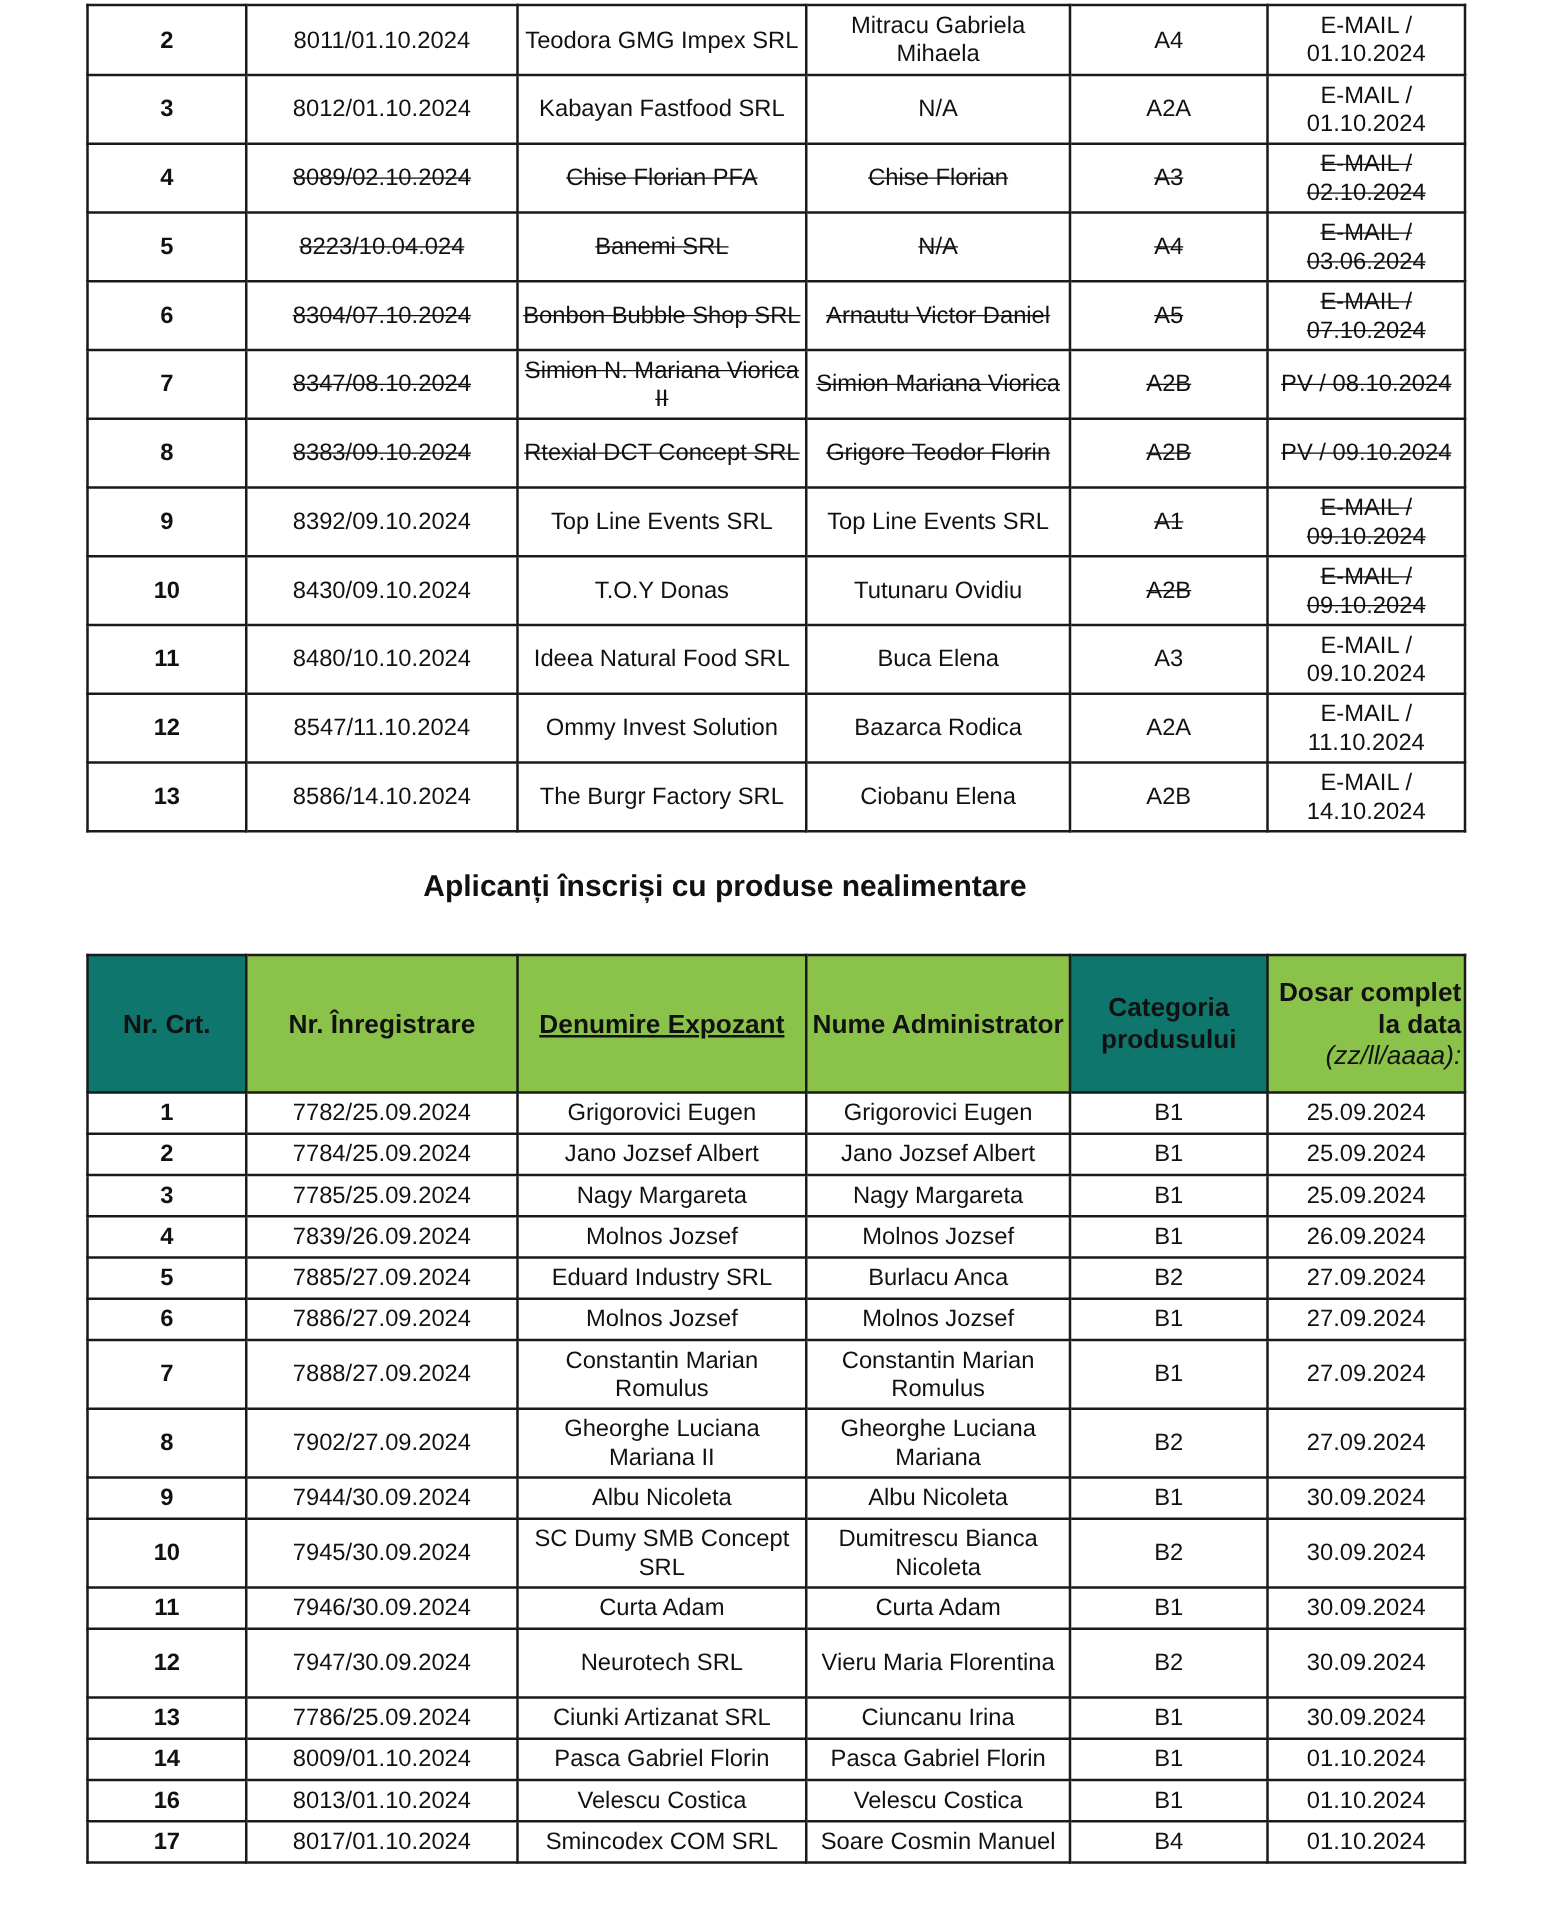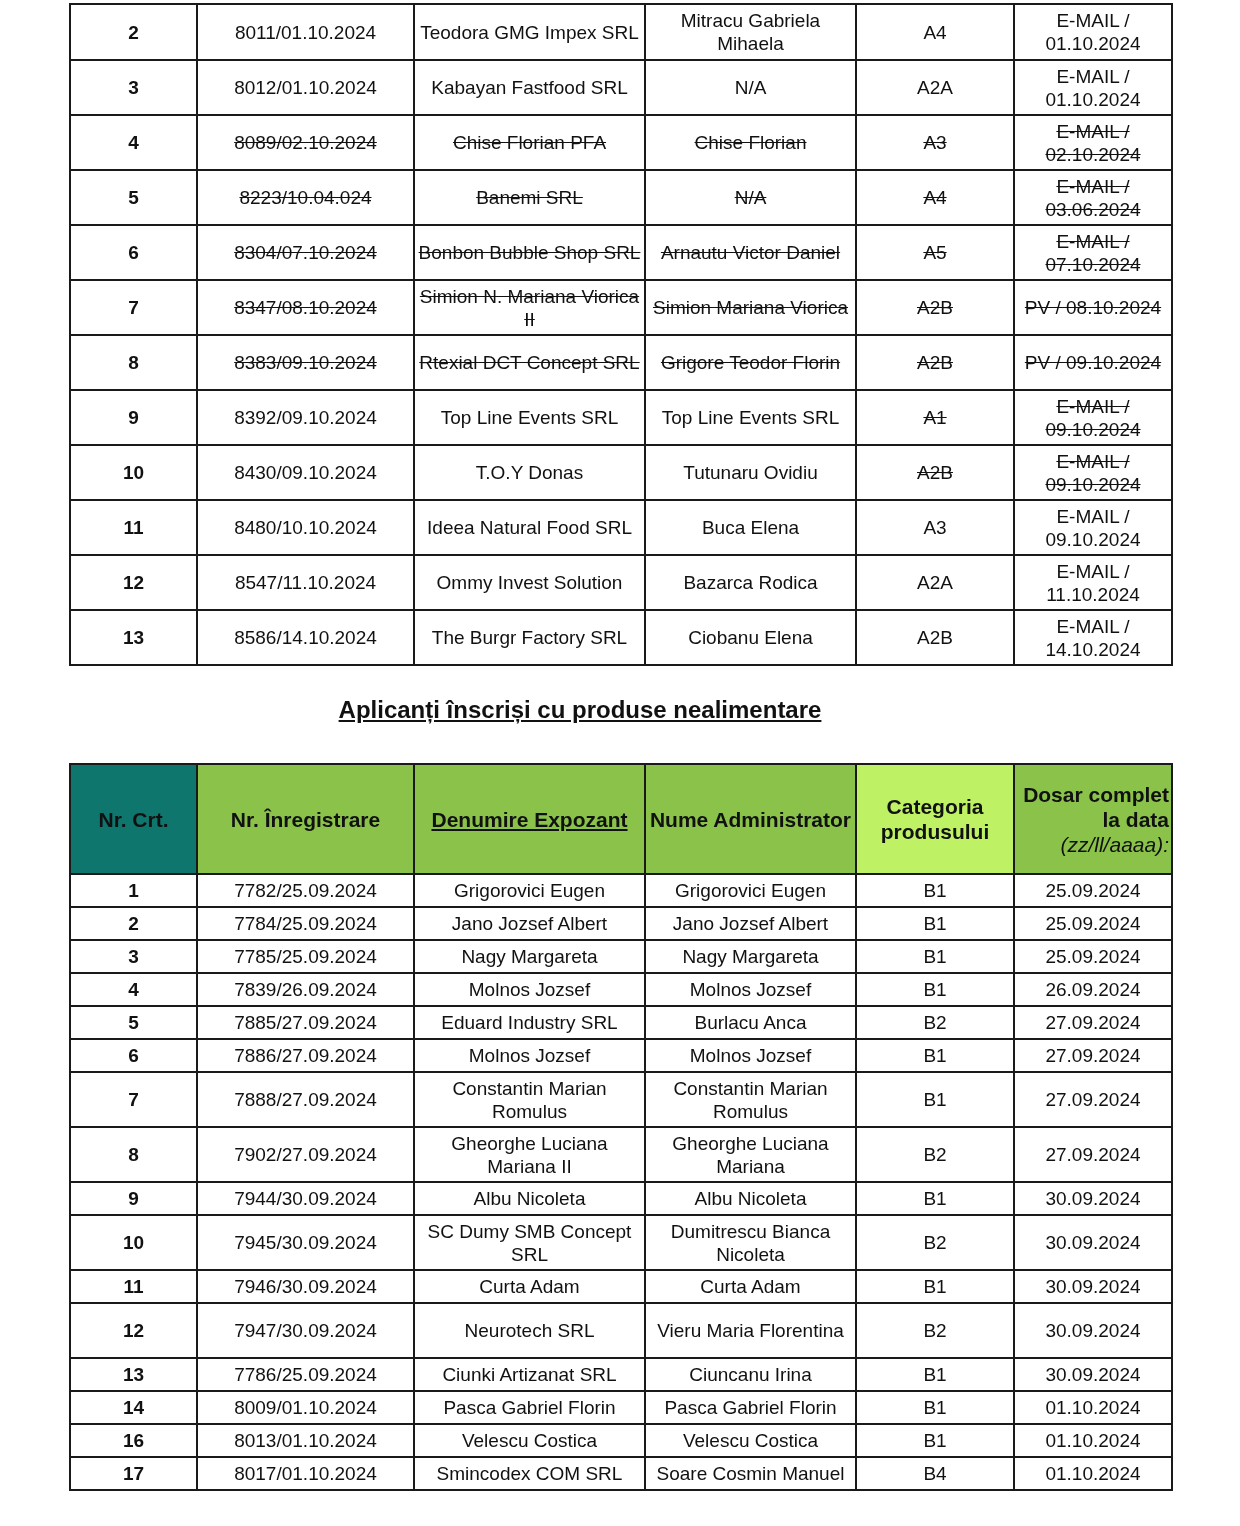--- a/index.html
+++ b/index.html
@@ -9,21 +9,21 @@
   td, th { border: 2px solid #1a1a1a; text-align: center; vertical-align: middle;
            font-size: 19px; line-height: 23px; padding: 0 2px; }
   col.c1 { width: 127px; } col.c2 { width: 217px; } col.c3 { width: 231px; }
   col.c4 { width: 211px; } col.c5 { width: 158px; } col.c6 { width: 158px; }
   td.nr { font-weight: bold; }
   .s { text-decoration: line-through; }
   #t1 { top: 3px; }
   #t1 tr { height: 55px; }
   #t1 tr:first-child { height: 56px; }
   #title { position: absolute; top: 696px; left: 0; width: 1160px; text-align: center;
-           font-weight: bold; font-size: 24px; text-decoration: underline; }
+           font-weight: bold; font-size: 24px; }
   #t2 { top: 763px; }
   #t2 th { background: #8bc34a; font-weight: bold; font-size: 21px; line-height: 25px; height: 108px; }
   #t2 th .sub { font-weight: normal; font-style: italic; }
   #t2 tr.r1 { height: 33px; }
   #t2 tr.r2 { height: 55px; }
 </style>
 </head>
 <body>
 
 <table id="t1">
@@ -145,21 +145,21 @@
       <col class="c4">
       <col class="c5">
       <col class="c6">
     </colgroup>
   <thead>
     <tr>
       <th style="background: #0f766e;">Nr. Crt.</th>
       <th style="background: rgb(139, 195, 74); margin-top: 40px;">Nr. Înregistrare</th>
       <th style="background: rgb(139, 195, 74); text-decoration: underline;">Denumire Expozant</th>
       <th style="background: rgb(139, 195, 74);">Nume Administrator</th>
-      <th style="background: #bef264;">Categoria produsului</th>
+      <th style="background: #0f766e;">Categoria produsului</th>
       <th style="background: rgb(139, 195, 74); text-align: right;">
         <span>Dosar complet la data</span><br>
         <span class="sub">(zz/ll/aaaa):</span>
       </th>
     </tr>
   </thead>
   <tbody id="t2body">
       <tr class="r1">
         <td class="nr">1</td>
         <td>7782/25.09.2024</td>

